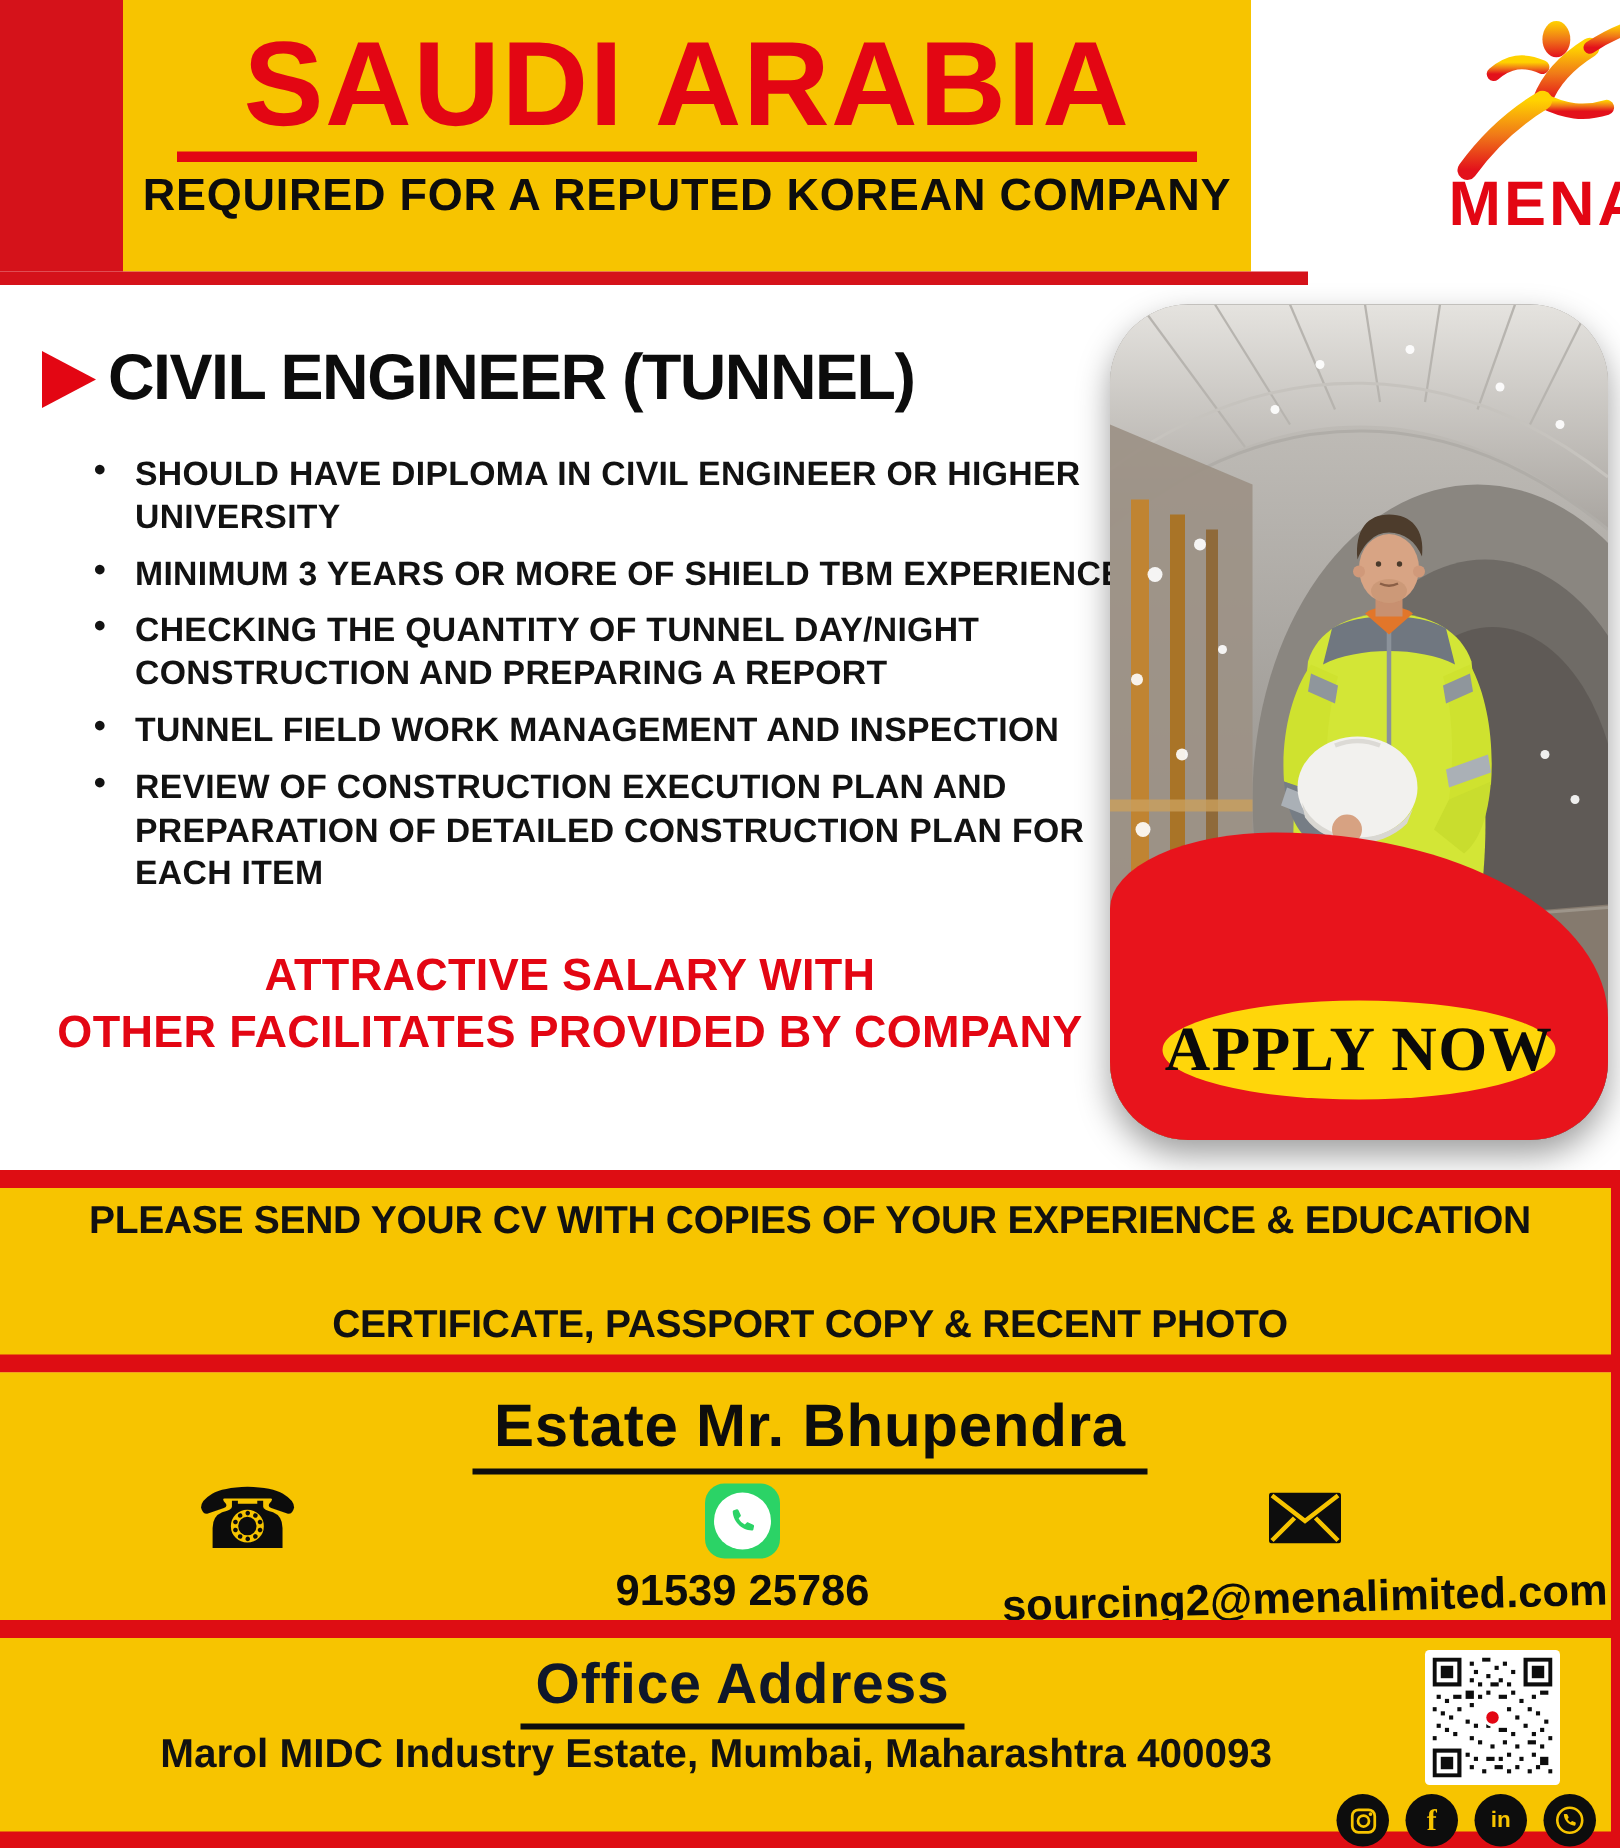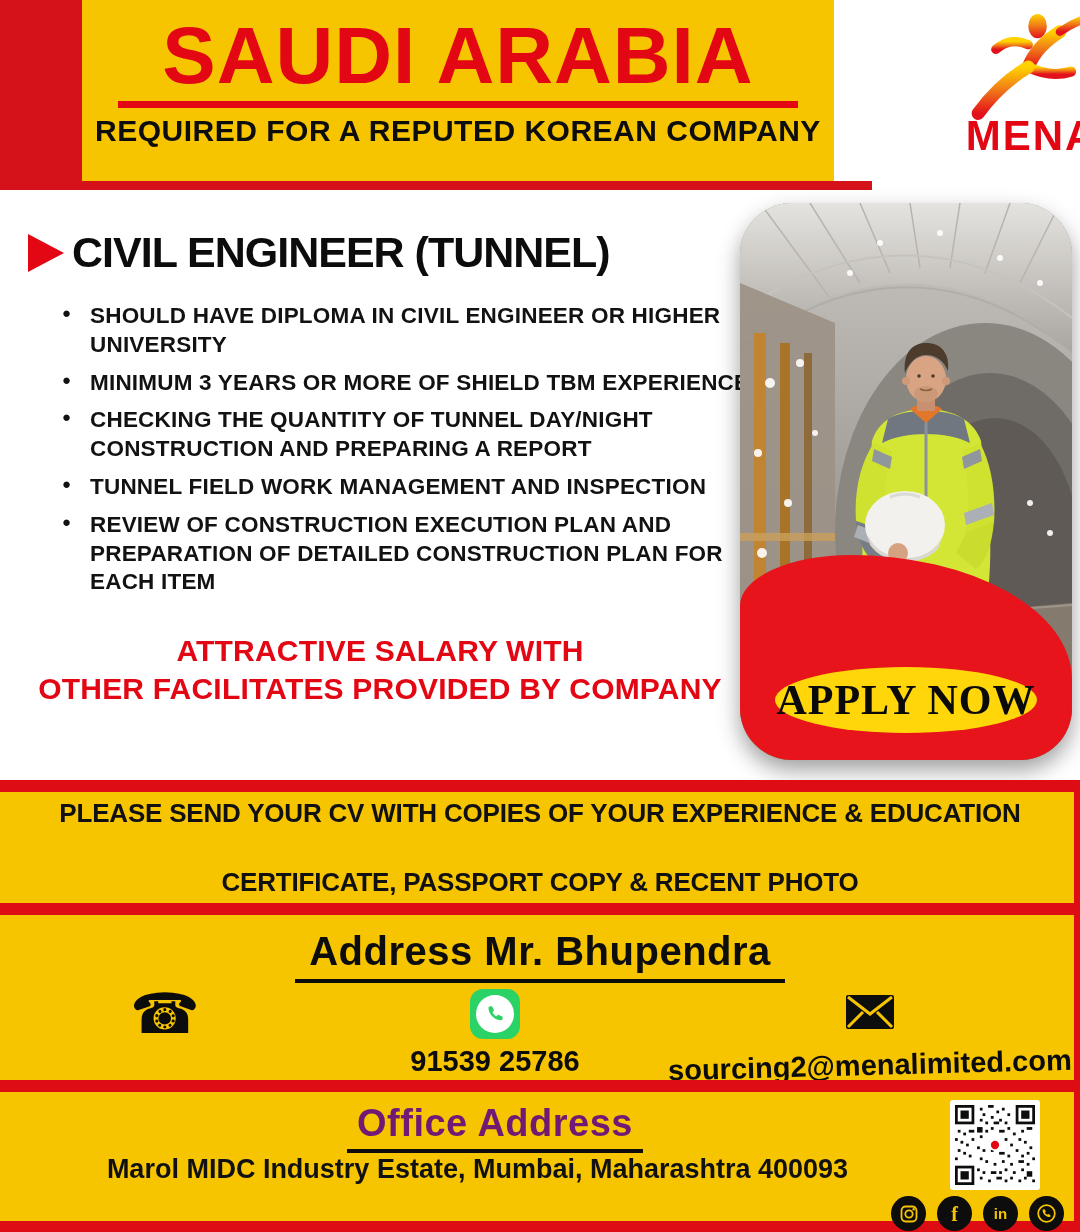--- a/index.html
+++ b/index.html
@@ -45,21 +45,21 @@
   .c-col.col3 { width:420px; }
   .phone-glyph { font-family:"DejaVu Sans", sans-serif; font-size:56px; line-height:58px; color:#0c0c0c; }
   .wa-badge { width:50px; height:50px; margin-top:4px; background:#2bd366; border-radius:13px; display:flex; align-items:center; justify-content:center; }
   .wa-inner { width:38px; height:38px; background:#ffffff; border-radius:50%; display:flex; align-items:center; justify-content:center; }
   .env-wrap { margin-top:10px; }
   .c-num { font-size:29px; font-weight:800; color:#0c0c0c; margin-top:6px; white-space:nowrap; }
   .c-email { font-size:29px; font-weight:800; color:#0c0c0c; margin-top:16px; transform:rotate(-1.5deg); white-space:nowrap; }
 
   .office { position:absolute; left:0; top:1080px; width:1080px; height:152px; background:#f7c400; border-top:12px solid #de0d13; border-bottom:11px solid #de0d13; }
   .office-head-wrap { width:990px; text-align:center; }
-  .office-heading { display:inline-block; margin-top:10px; font-size:38px; font-weight:800; color:#701a75; border-bottom:4px solid #0d0d0d; padding:0 10px 4px; letter-spacing:.5px; }
+  .office-heading { display:inline-block; margin-top:10px; font-size:38px; font-weight:800; color:#0f172a; border-bottom:4px solid #0d0d0d; padding:0 10px 4px; letter-spacing:.5px; }
   .addr { position:absolute; left:20px; top:60px; width:915px; text-align:center; font-size:27px; font-weight:800; color:#111; line-height:35px; }
   .addr .pin { vertical-align:-4px; margin-right:8px; }
   .addr div { white-space:nowrap; }
   .qr-box { position:absolute; right:40px; top:8px; width:90px; height:90px; background:#ffffff; padding:5px; border-radius:3px; }
   .socials { position:absolute; right:16px; top:104px; display:flex; gap:11px; }
   .soc { width:35px; height:35px; border-radius:50%; background:#0d0d0d; display:flex; align-items:center; justify-content:center; color:#f7c400; font-weight:700; cursor:pointer; }
   .soc span { font-size:20px; line-height:20px; font-family:"Liberation Serif", serif; }
   .soc span.in { font-size:15px; font-family:"Liberation Sans", sans-serif; }
   .right-edge { position:absolute; left:1074px; top:780px; width:6px; height:452px; background:#de0d13; }
 </style>
@@ -202,21 +202,21 @@
       <div class="apply-pill">APPLY NOW</div>
     </div>
   </div>
 
   <div class="cv-band">
     <div>PLEASE SEND YOUR CV WITH COPIES OF YOUR EXPERIENCE &amp; EDUCATION</div>
     <div>CERTIFICATE, PASSPORT COPY &amp; RECENT PHOTO</div>
   </div>
 
   <div class="contact">
-    <div class="contact-heading">Address Mr. Bhupendra</div>
+    <div class="contact-heading">Estate Mr. Bhupendra</div>
     <div class="contact-row">
       <div class="c-col col1">
         <div class="phone-glyph">☎</div>
       </div>
       <div class="c-col col2">
         <div class="wa-badge">
           <div class="wa-inner">
             <svg width="22" height="22" viewBox="0 0 24 24">
                 <path fill="#2bd366" d="M7.8 3.4c.5-.1 1 .1 1.2.6l1.7 3.6c.2.4.1.9-.2 1.2L9.2 10c.9 2 2.5 3.6 4.5 4.5l1.3-1.3c.3-.3.8-.4 1.2-.2l3.6 1.7c.5.2.7.7.6 1.2l-.5 2.2c-.1.5-.5.8-1 .8C11.6 18.9 5 12.3 4.9 5.1c0-.5.3-.9.8-1z"></path>
               </svg>

